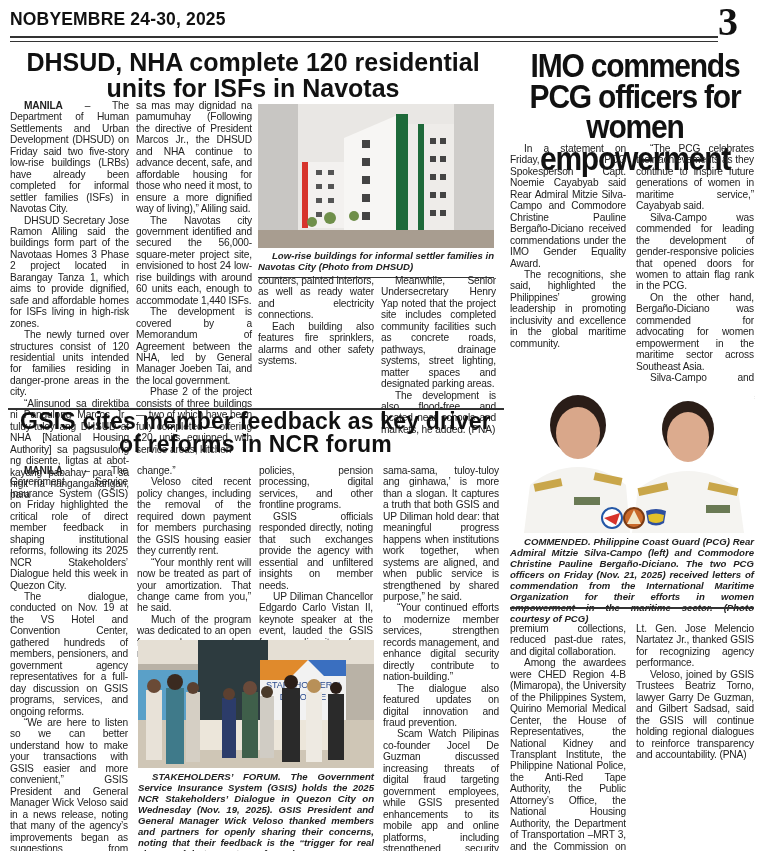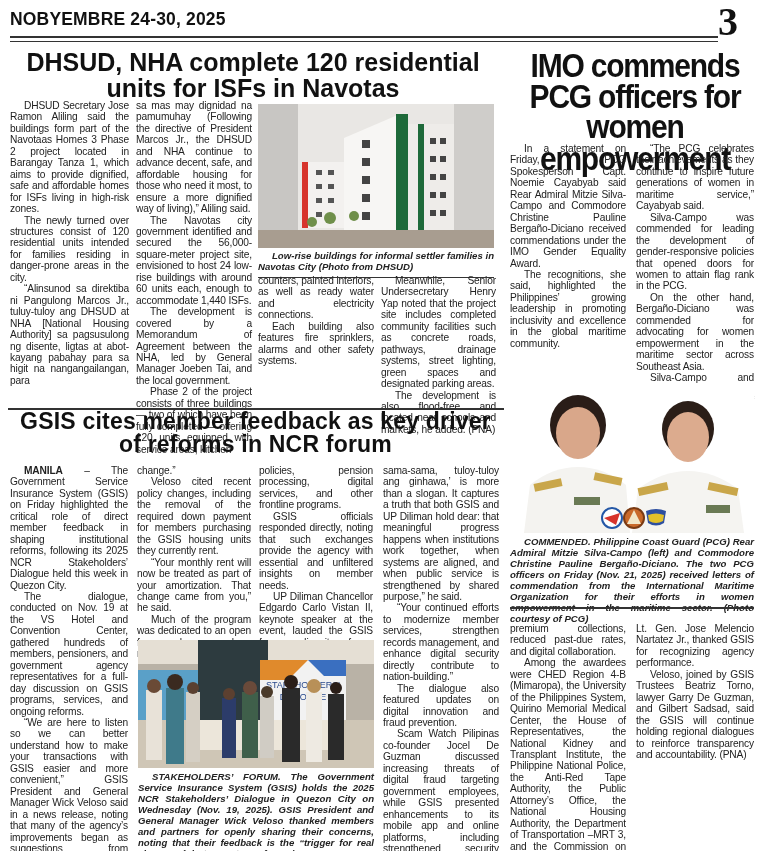--- a/index.html
+++ b/index.html
@@ -36,20 +36,21 @@
 </head>
 <body>
 
 <div class="abs masthead-date">NOBYEMBRE 24-30, 2025</div>
 <div class="abs masthead-rule"></div>
 <div class="abs page-number">3</div>
 
 <div class="abs headline h1">DHSUD, NHA complete 120 residential units for ISFs in Navotas</div>
 
 <div class="abs col" style="left:10px; top:100px; width:119px;">
+  <p><span class="lead">MANILA</span> <span>– The Department of Human Settlements and Urban Development (DHSUD) on Friday said two five-story low-rise buildings (LRBs) have already been completed for informal settler families (ISFs) in Navotas City.</span></p>
   <p>DHSUD Secretary Jose Ramon Aliling said the buildings form part of the Navotaas Homes 3 Phase 2 project located in Barangay Tanza 1, which aims to provide dignified, safe and affordable homes for ISFs living in high-risk zones.</p>
   <p>The newly turned over structures consist of 120 residential units intended for families residing in danger-prone areas in the city.</p>
   <p>“Alinsunod sa direktiba ni Pangulong Marcos Jr., tuluy-tuloy ang DHSUD at NHA [National Housing Authority] sa pagsusulong ng disente, ligtas at abot-kayang pabahay para sa higit na nangangailangan, para</p>
 </div>
 
 <div class="abs col" style="left:136px; top:100px; width:116px;">
   <p class="noind">sa mas may dignidad na pamumuhay (Following the directive of President Marcos Jr., the DHSUD and NHA continue to advance decent, safe, and affordable housing for those who need it most, to ensure a more dignified way of living),” Aliling said.</p>
   <p>The Navotas city government identified and secured the 56,000-square-meter project site, envisioned to host 24 low-rise buildings with around 60 units each, enough to accommodate 1,440 ISFs.</p>
   <p>The development is covered by a Memorandum of Agreement between the NHA, led by General Manager Joeben Tai, and the local government.</p>
   <p>Phase 2 of the project consists of three buildings — two of which have been fully completed — offering 120 units equipped with service areas, kitchen</p>
@@ -105,21 +106,21 @@
 <div class="abs caption" style="left:258px; top:250px; width:236px; border-bottom:1.5px solid #333; padding-bottom:5px;">
   <p>Low-rise buildings for informal settler families in Navotas City (Photo from DHSUD)</p>
 </div>
 
 <div class="abs col" style="left:258px; top:275px; width:116px;">
   <p class="noind">counters, painted interiors, as well as ready water and electricity connections.</p>
   <p>Each building also features fire sprinklers, alarms and other safety systems.</p>
 </div>
 
 <div class="abs col" style="left:381px; top:275px; width:115px;">
-  <p>Meanwhile, Senior Undersecretary Henry Yap noted that the project site includes completed community facilities such as concrete roads, pathways, drainage systems, street lighting, green spaces and designated parking areas.</p>
+  <p>Meanwhile, Senior Undersecretary Henry Yap noted that the project site includes completed community facilities such as concrete roads, pathways, drainage systems, street lighting, matter spaces and designated parking areas.</p>
   <p>The development is also flood-free and located near schools and markets, he added. (PNA)</p>
 </div>
 
 <div class="abs rule" style="left:8px; top:408px; width:496px;"></div>
 
 <div class="abs headline h2">IMO commends PCG officers for women empowerment</div>
 
 <div class="abs col" style="left:510px; top:143px; width:116px;">
   <p>In a statement on Friday, PCG Spokesperson Capt. Noemie Cayabyab said Rear Admiral Mitzie Silva-Campo and Commodore Christine Pauline Bergaño-Diciano received commendations under the IMO Gender Equality Award.</p>
   <p>The recognitions, she said, highlighted the Philippines’ growing leadership in promoting inclusivity and excellence in the global maritime community.</p>
@@ -167,21 +168,21 @@
 
 <div class="abs col" style="left:10px; top:465px; width:118px;">
   <p><span class="lead">MANILA</span> <span>– The Government Service Insurance System (GSIS) on Friday highlighted the critical role of direct member feedback in shaping institutional reforms, following its 2025 NCR Stakeholders’ Dialogue held this week in Quezon City.</span></p>
   <p>The dialogue, conducted on Nov. 19 at the VS Hotel and Convention Center, gathered hundreds of members, pensioners, and government agency representatives for a full-day discussion on GSIS programs, services, and ongoing reforms.</p>
   <p>“We are here to listen so we can better understand how to make your transactions with GSIS easier and more convenient,” GSIS President and General Manager Wick Veloso said in a news release, noting that many of the agency’s improvements began as suggestions from members.</p>
 
 </div>
 
 <div class="abs col" style="left:137px; top:465px; width:114px;">
   <p class="noind">change.”</p>
-  <p>Veloso cited recent policy changes, including the removal of the required down payment for members purchasing the GSIS housing units they currently rent.</p>
+  <p>Veloso cited recent policy changes, including the removal of the required down payment for members purchasing the GSIS housing easier they currently rent.</p>
   <p>“Your monthly rent will now be treated as part of your amortization. That change came from you,” he said.</p>
   <p>Much of the program was dedicated to an open forum where members raised concerns on loan</p>
 </div>
 
 <div class="abs col" style="left:259px; top:465px; width:114px;">
   <p class="noind">policies, pension processing, digital services, and other frontline programs.</p>
   <p>GSIS officials responded directly, noting that such exchanges provide the agency with essential and unfiltered insights on member needs.</p>
   <p>UP Diliman Chancellor Edgardo Carlo Vistan II, keynote speaker at the event, lauded the GSIS for grounding its reforms on collaboration and institutional alignment.</p>
   <p>“Your theme, ‘Basta</p>
 </div>

